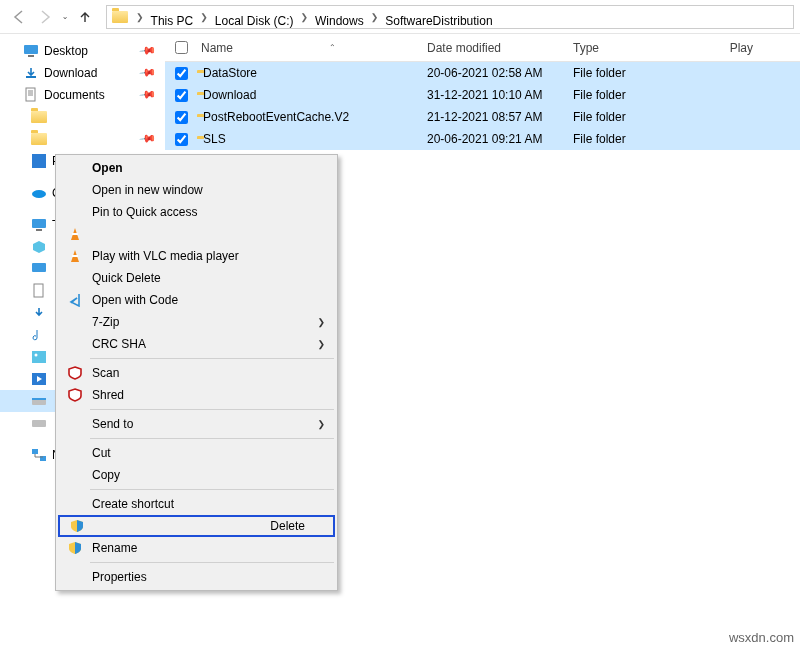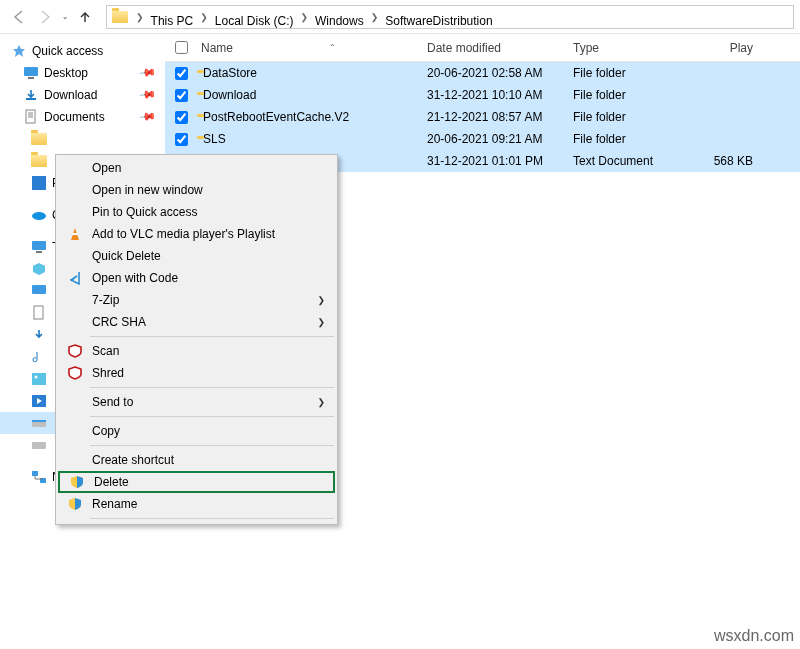--- a/index.html
+++ b/index.html
@@ -50,28 +50,28 @@
     
     
     .folder-icon { width: 16px; height: 12px; background: linear-gradient(#ffe79e, #f5c953); border-radius: 1px; position: relative; }
     .folder-icon::before { content: ""; position: absolute; top: -3px; left: 0; width: 7px; height: 3px; background: #f5c953; border-radius: 1px 1px 0 0; }
     
     
     .ctx { position: absolute; left: 55px; top: 154px; width: 283px; background: #f0f0f0; border: 1px solid #bcbcbc; box-shadow: 3px 3px 4px rgba(0,0,0,0.25); padding: 2px; }
     .ctx-item { display: flex; align-items: center; height: 22px; padding: 0 28px 0 34px; position: relative; color: #000; }
     .ctx-item .cic { position: absolute; left: 8px; width: 18px; height: 18px; display: flex; align-items: center; justify-content: center; }
     .ctx-item .arrow { position: absolute; right: 10px; font-size: 9px; color: #333; }
-    .ctx-item.bold { font-weight: 400; }
+    .ctx-item.bold { font-weight: 700; }
     .ctx-sep { height: 1px; background: #d0d0d0; margin: 3px 1px 3px 32px; }
-    .ctx-highlight { border: 2px solid #15803d; }
+    .ctx-highlight { border: 2px solid #1d4ed8; justify-content: flex-end; }
     
     
     svg { display: block; }
     
-    .watermark { position: absolute; right: 6px; bottom: 4px; color: #666; font-size: 16px; }
+    .watermark { position: absolute; right: 6px; bottom: 4px; color: #666; font-size: 13px; }
   </style>
 </head>
 <body>
 
 <div class="navbar">
   <div class="nav-btn">
     <svg width="16" height="16">
         <path d="M11 2 L4 8 L11 14" stroke="#9a9a9a" stroke-width="1.5" fill="none"></path>
       </svg>
   </div>
@@ -98,28 +98,20 @@
     <span class="bc-item">Windows</span>
     <span class="bc-sep">❯</span>
     <span class="bc-item">SoftwareDistribution</span>
   </div>
 </div>
 
 <div class="main">
 
   <div class="sidebar">
     <div class="side-group">
-      <div class="side-item root">
-        <span class="star">
-          <svg width="14" height="14">
-              <polygon points="7,1 9,5 13,5 10,8 11,13 7,10 3,13 4,8 1,5 5,5" fill="#59a7e8"></polygon>
-            </svg>
-        </span>
-        <span>Quick access</span>
-      </div>
       <div class="side-item">
         <span class="ic">
           <svg width="16" height="14">
               <rect x="1" y="1" width="14" height="9" fill="#3b9ae1" rx="1"></rect>
               <rect x="5" y="11" width="6" height="2" fill="#777"></rect>
             </svg>
         </span>
         <span>Desktop</span>
         <span class="pin">📌</span>
       </div>
@@ -322,31 +314,20 @@
             <input type="checkbox" checked="" style="">
           </div>
           <div class="r-name">
             <span><span class="folder-icon"></span></span>
             <span>SLS</span>
           </div>
           <div class="r-date">20-06-2021 09:21 AM</div>
           <div class="r-type">File folder</div>
           <div class="r-size"></div>
         </div>
-        <div class="row sel">
-          <div class="r-chk">
-            <input type="checkbox" checked="" style="">
-          </div>
-          <div class="r-name">
-            <span></span>
-          </div>
-          <div class="r-date">31-12-2021 01:01 PM</div>
-          <div class="r-type">Text Document</div>
-          <div class="r-size">568 KB</div>
-        </div>
       </div>
   </div>
 </div>
 
 <div class="ctx">
   <div class="ctx-item bold">
       <span>Open</span>
     </div>
   <div class="ctx-item">
       <span>Open in new window</span>
@@ -354,21 +335,29 @@
   <div class="ctx-item">
       <span>Pin to Quick access</span>
     </div>
   <div class="ctx-item">
     <span class="cic">
         <svg width="14" height="14">
           <polygon points="7,1 11,13 3,13" fill="#f28b1d"></polygon>
           <rect x="4" y="6" width="6" height="2" fill="#fff"></rect>
         </svg>
       </span>
-    <span>Add to VLC media player's Playlist</span>
+  </div>
+  <div class="ctx-item">
+    <span class="cic">
+        <svg width="14" height="14">
+          <polygon points="7,1 11,13 3,13" fill="#f28b1d"></polygon>
+          <rect x="4" y="6" width="6" height="2" fill="#fff"></rect>
+        </svg>
+      </span>
+    <span>Play with VLC media player</span>
   </div>
   <div class="ctx-item">
       <span>Quick Delete</span>
     </div>
   <div class="ctx-item">
     <span class="cic">
         <svg width="14" height="14">
           <path d="M11 1 L11 13 L3 9 L9 5 L3 10" stroke="#2e8fd6" stroke-width="1.6" fill="none"></path>
         </svg>
       </span>
@@ -399,20 +388,23 @@
       </span>
     <span>Shred</span>
   </div>
   <div class="ctx-sep"></div>
   <div class="ctx-item">
       <span>Send to</span>
       <span class="arrow">❯</span>
     </div>
   <div class="ctx-sep"></div>
   <div class="ctx-item">
+      <span>Cut</span>
+    </div>
+  <div class="ctx-item">
       <span>Copy</span>
     </div>
   <div class="ctx-sep"></div>
   <div class="ctx-item">
       <span>Create shortcut</span>
     </div>
   <div class="ctx-item ctx-highlight">
     <span class="cic">
         <svg width="14" height="14">
           <path d="M7 1 L13 3 V8 C13 11 7 13 7 13 C7 13 1 11 1 8 V3 Z" fill="#f7c948"></path>
@@ -424,15 +416,18 @@
   <div class="ctx-item">
     <span class="cic">
         <svg width="14" height="14">
           <path d="M7 1 L13 3 V8 C13 11 7 13 7 13 C7 13 1 11 1 8 V3 Z" fill="#f7c948"></path>
           <path d="M7 1 L13 3 V8 C13 11 7 13 7 13 Z" fill="#2e8fd6"></path>
         </svg>
       </span>
     <span>Rename</span>
   </div>
   <div class="ctx-sep"></div>
+  <div class="ctx-item">
+      <span>Properties</span>
+    </div>
 </div>
 
 <div class="watermark">wsxdn.com</div>
 
 </body></html>

